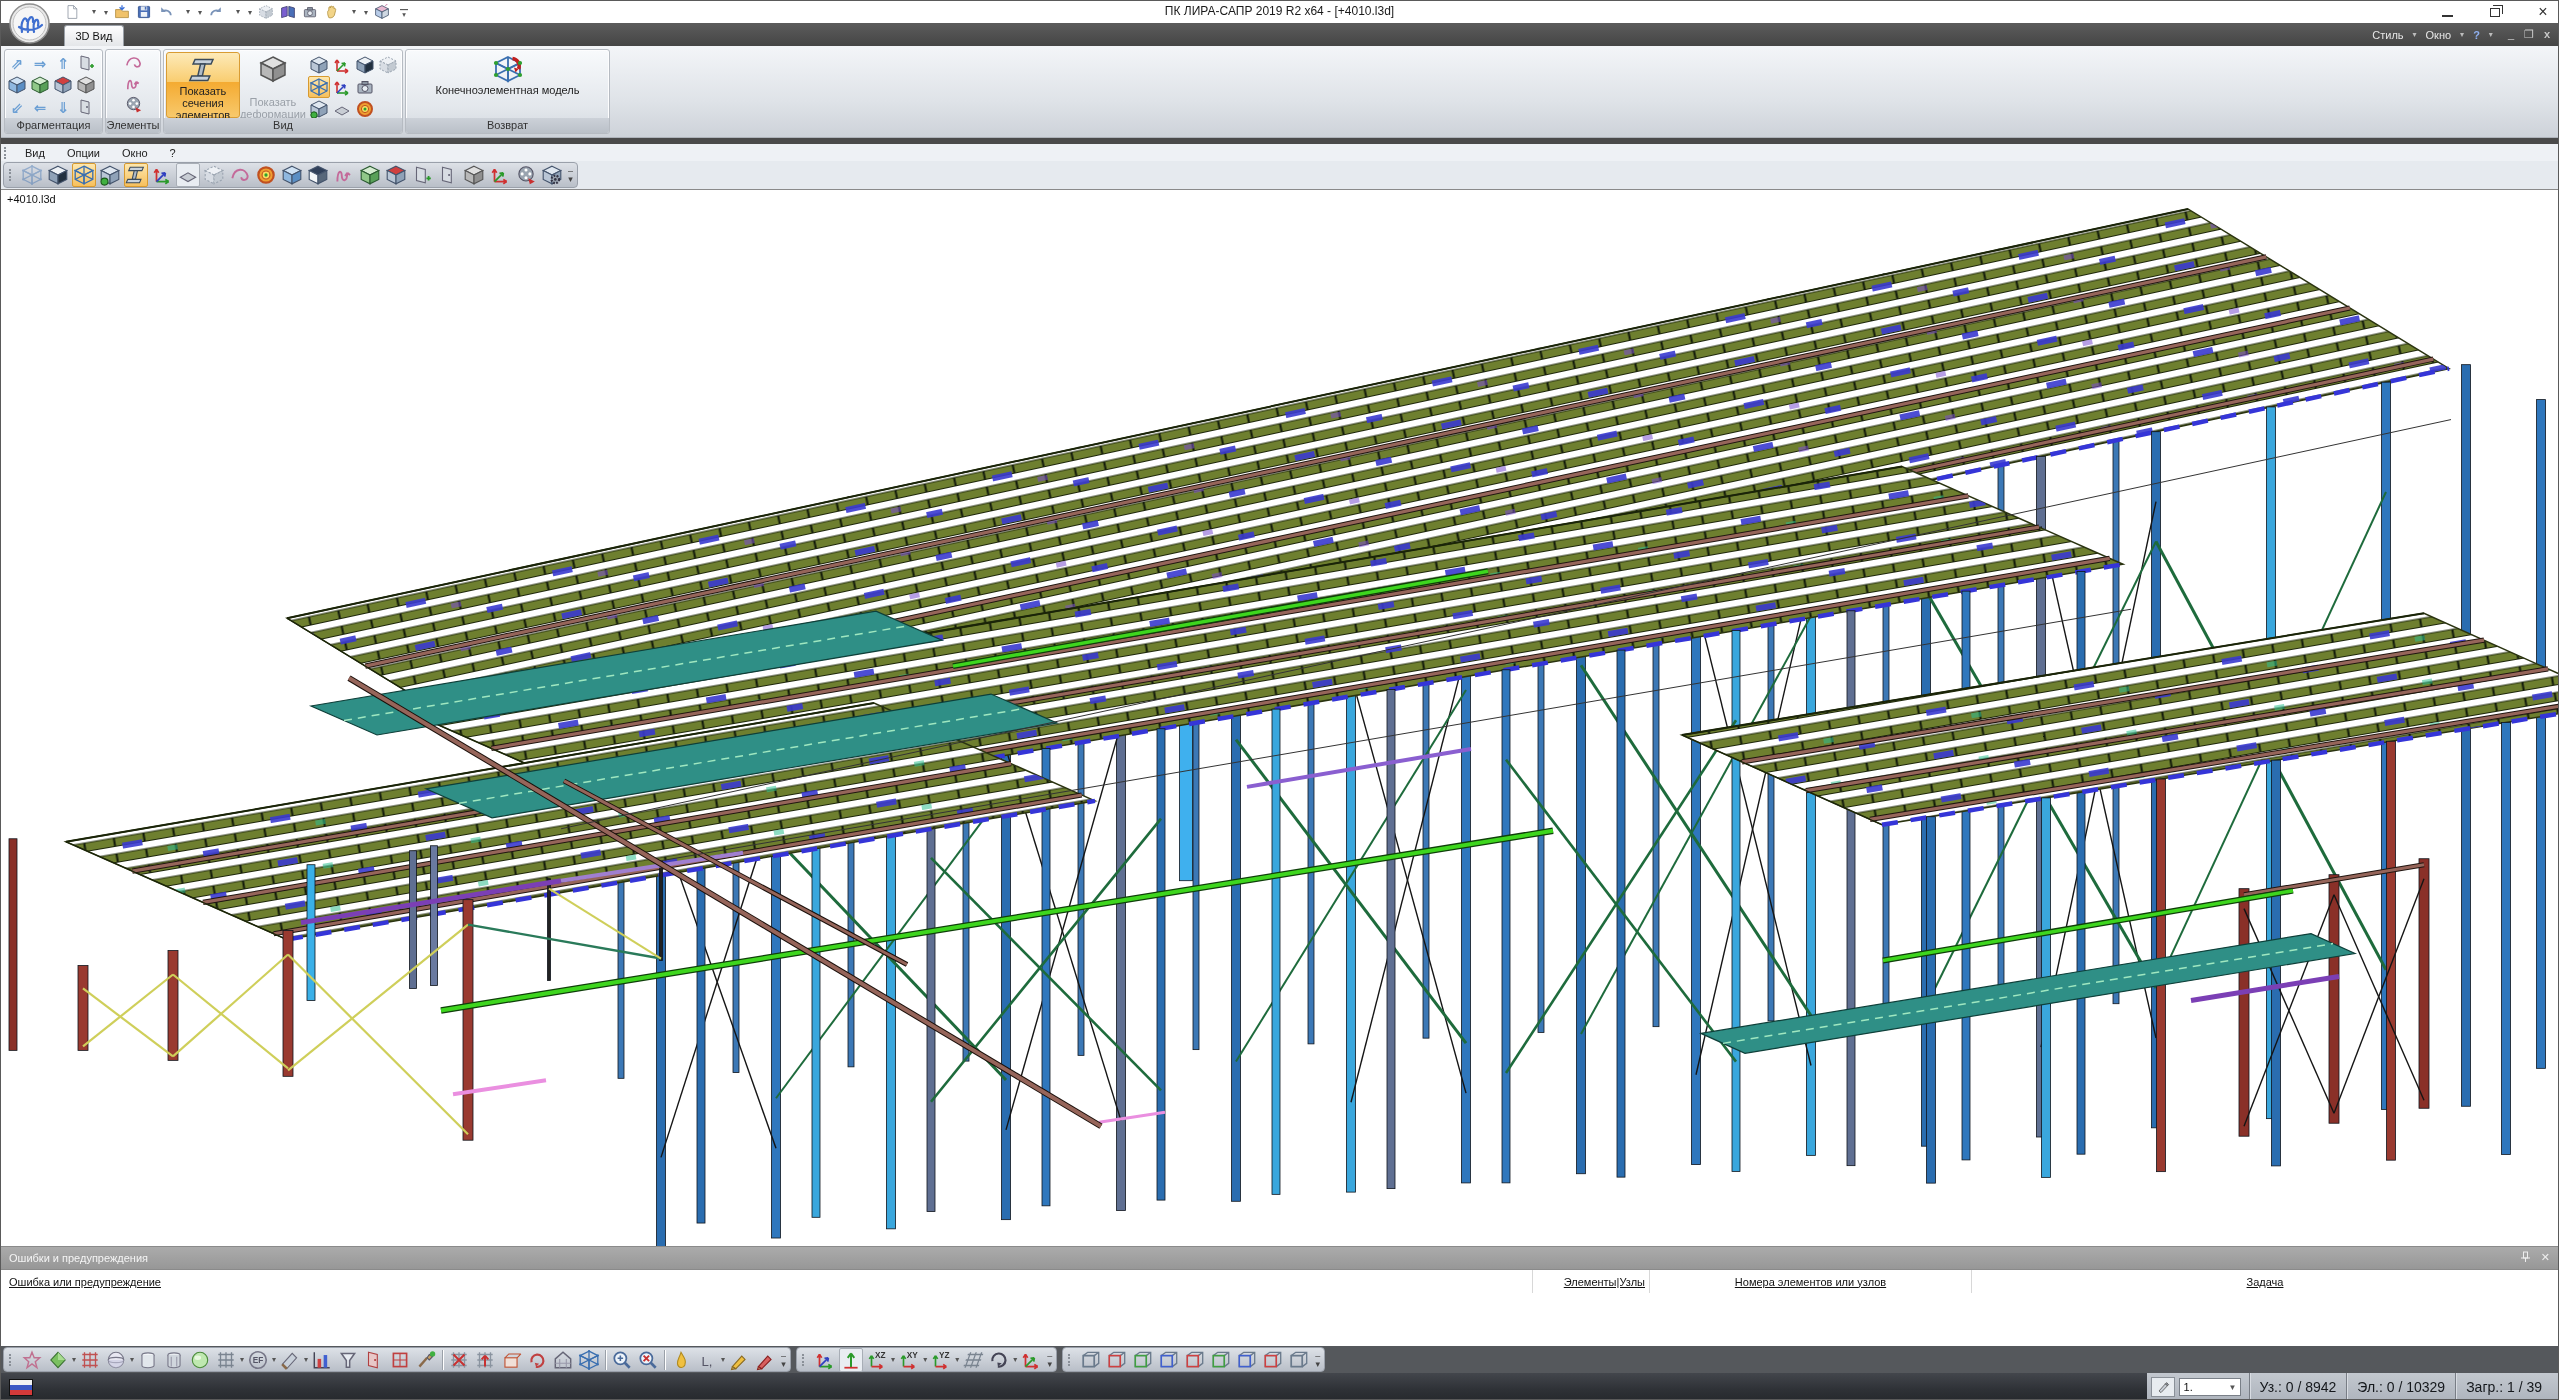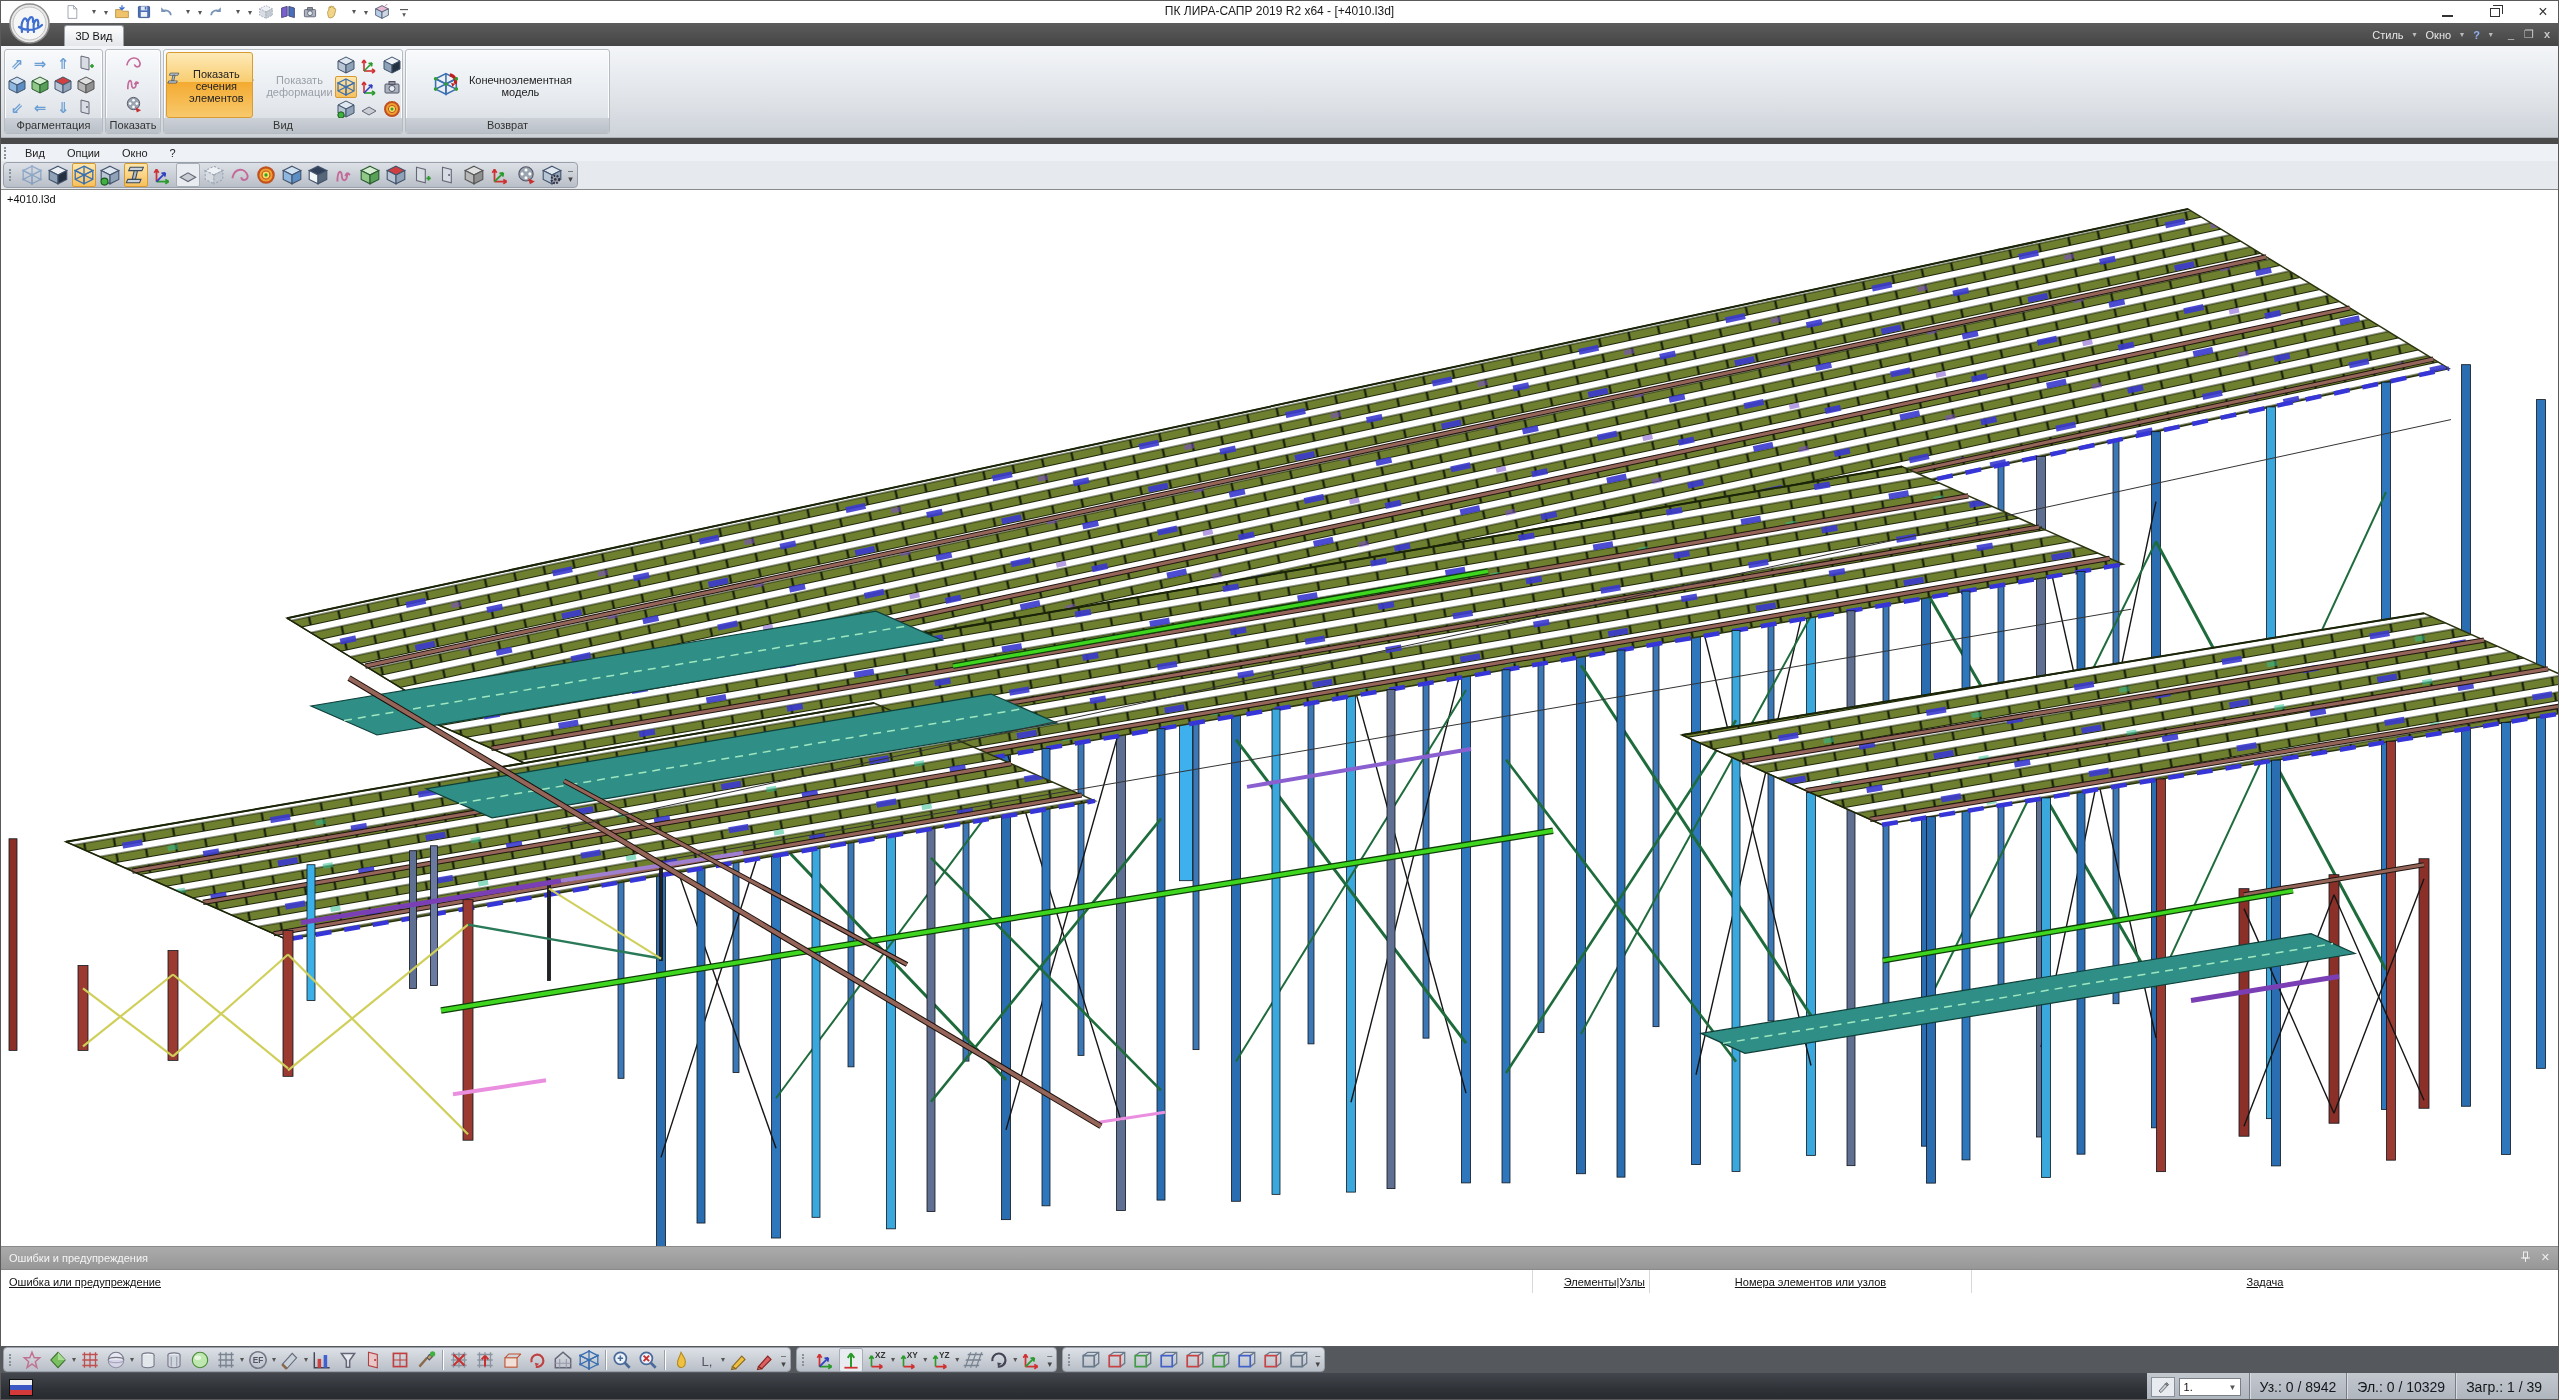--- a/index.html
+++ b/index.html
@@ -30,21 +30,21 @@
   
   .ribbon{position:absolute;top:45px;left:0;width:100%;height:92px;background:linear-gradient(#f3f5f8,#dfe3e8 60%,#cdd2d9);border-bottom:1px solid #aeb3ba;}
   .rgroup{position:absolute;top:3px;height:85px;border:1px solid #b6bbc2;border-radius:3px;
           background:linear-gradient(#f8fafc,#e3e7ec 70%,#d3d8de);box-shadow:inset 0 0 0 1px #fdfdfe;}
   .rgroup-label{position:absolute;left:0;bottom:0;width:100%;height:15px;font-size:11px;color:#333;text-align:center;
           background:linear-gradient(#ccd1d8,#bac0c8);border-radius:0 0 2px 2px;line-height:15px;}
   .frag-grid{display:grid;grid-template-columns:repeat(4,23px);grid-auto-rows:22px;padding:2px 1px;}
   .anim-col{display:flex;flex-direction:column;align-items:center;padding-top:2px;}
   .anim-col .icon-tile{width:21px;height:21px;}
   .view-body{display:flex;padding:2px;}
-  .bigbtn{height:66px;border-radius:3px;font-size:11px;color:#222;display:flex;flex-direction:row;align-items:center;
+  .bigbtn{height:66px;border-radius:3px;font-size:11px;color:#222;display:flex;flex-direction:column;align-items:center;
           justify-content:flex-start;text-align:center;padding-top:2px;line-height:12px;}
   .bigbtn .bicon{width:30px;height:30px;}
   .bigbtn.hl{background:linear-gradient(#fdeab8,#f9cd70 45%,#f4ab32 46%,#f8c96c);border:1px solid #d99c33;}
   .bigbtn.dis{color:#9aa0a8;}
   .view-icongrid{display:grid;grid-template-columns:repeat(4,23px);grid-auto-rows:22px;padding-top:2px;margin-left:2px;}
   .icon-tile{width:22px;height:22px;display:flex;align-items:center;justify-content:center;border:1px solid transparent;border-radius:2px;}
   .icon-tile.active{background:linear-gradient(#fde7ae,#f7c05d);border-color:#d79a30;}
   .icon-tile.pressed{background:#e9edf2;border-color:#a8aeb6;}
   .icon-tile.disabled{opacity:.42;}
   .icon-tile svg{width:100%;height:100%;}
@@ -382,21 +382,21 @@
                   <circle cx="10" cy="5.5" r="1.4"></circle>
                   <circle cx="6.5" cy="9" r="1.4"></circle>
                   <circle cx="13.5" cy="9" r="1.4"></circle>
                   <circle cx="10" cy="12.5" r="1.4"></circle>
                 </g>
                 <path d="M12,13 L18,16 L13.5,18.5 z" fill="#c83030"></path>
               </svg>
             </span>
           </span>
         </div>
-      <div class="rgroup-label">Показать</div>
+      <div class="rgroup-label">Элементы</div>
     </div>
     <div class="rgroup" style="left:162px;width:240px;">
       <div class="view-body">
         <div class="bigbtn hl" style="width:110px;">
           <span class="bicon" id="ib-big"><svg viewBox="0 0 20 20">
                 <g transform="skewX(-6) translate(1,0)">
                   <polygon points="4,3 16,3 15,6 3,6" fill="#c8d2dc" stroke="#3a4a5a"></polygon>
                   <polygon points="8,6 11,6 10,14 7,14" fill="#b0bcc8" stroke="#3a4a5a"></polygon>
                   <polygon points="3,14 15,14 14,17 2,17" fill="#c8d2dc" stroke="#3a4a5a"></polygon>
                 </g>

